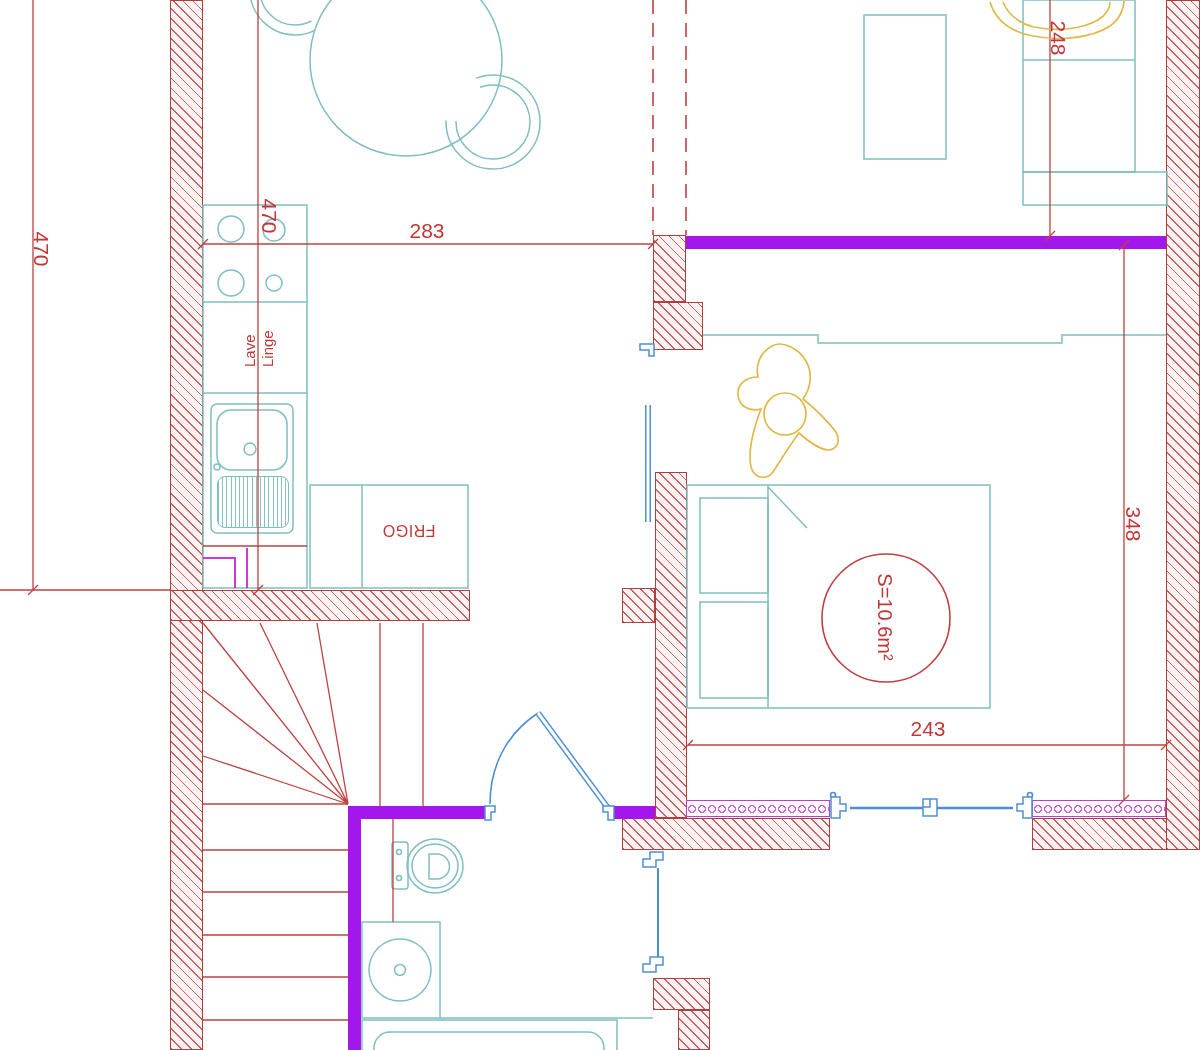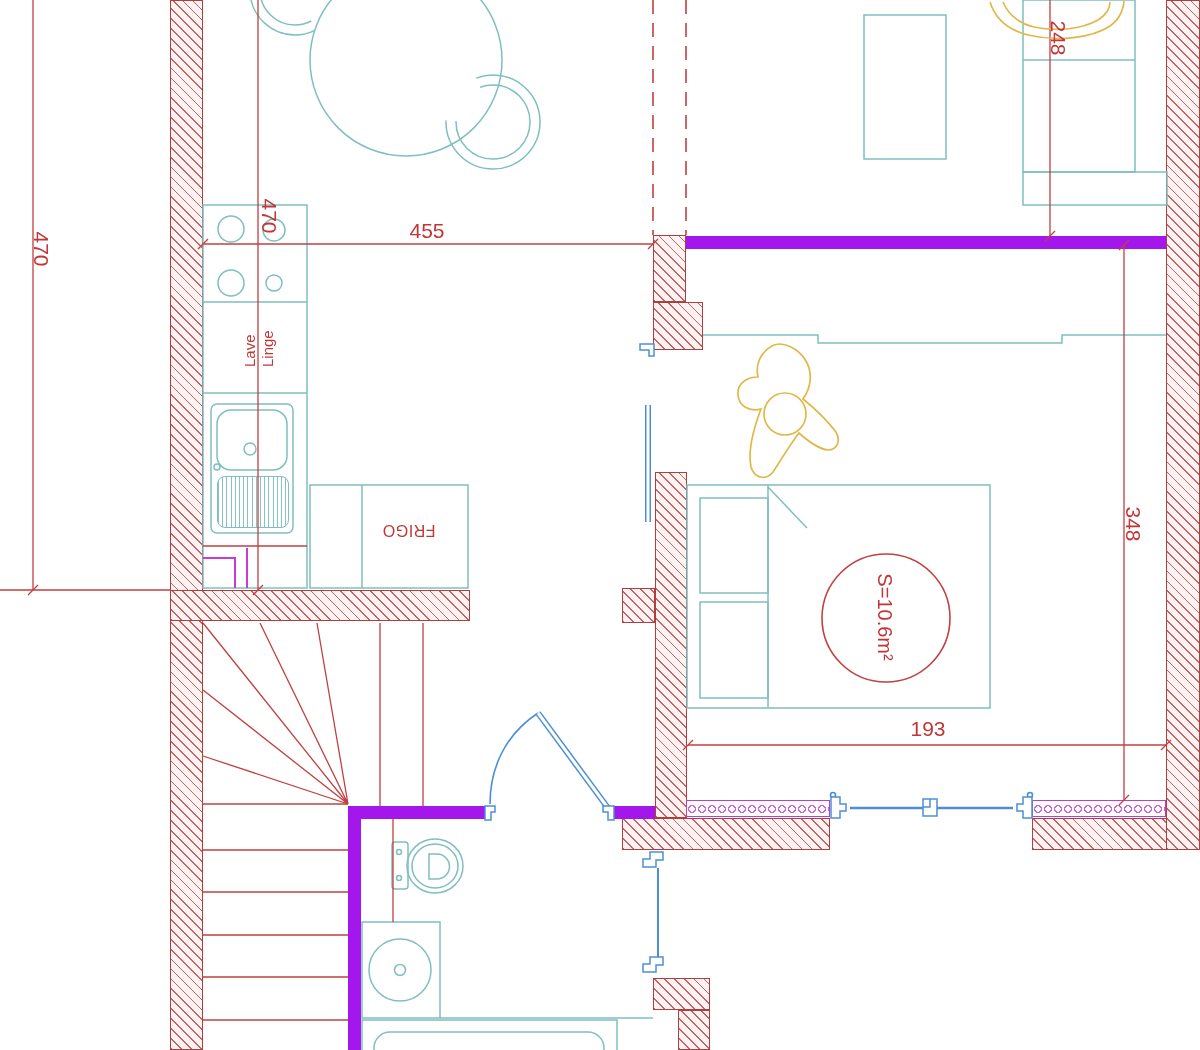--- a/index.html
+++ b/index.html
@@ -186,21 +186,21 @@
                  C753,430 748,452 751,467 C754,478 766,481 773,472 C781,460 789,446 799,433
                  C809,442 819,449 828,450 C837,450 841,441 836,432 C826,419 813,407 803,399
                  C811,388 813,373 806,361 C799,349 783,340 772,346 Z"></path>
         <circle cx="785" cy="414" r="21"></circle>
       </g>
     </g>
   </svg>
 
   <div class="lbl v" style="left:41px;top:249px;">470</div>
   <div class="lbl v" style="left:269px;top:216px;">470</div>
-  <div class="lbl" style="left:427px;top:231px;">455</div>
+  <div class="lbl" style="left:427px;top:231px;">283</div>
   <div class="lbl v" style="left:1058px;top:38px;">248</div>
   <div class="lbl v" style="left:1133px;top:524px;">348</div>
-  <div class="lbl" style="left:928px;top:729px;">193</div>
+  <div class="lbl" style="left:928px;top:729px;">243</div>
   <div class="lbl v area" style="left:884px;top:617px;">S=10.6m²</div>
   <div class="lbl vccw small" style="left:259px;top:344px;">Lave Linge</div>
   <div class="lbl flip frigo" style="left:409px;top:530px;">FRIGO</div>
 
 </div>
 
 </body></html>

